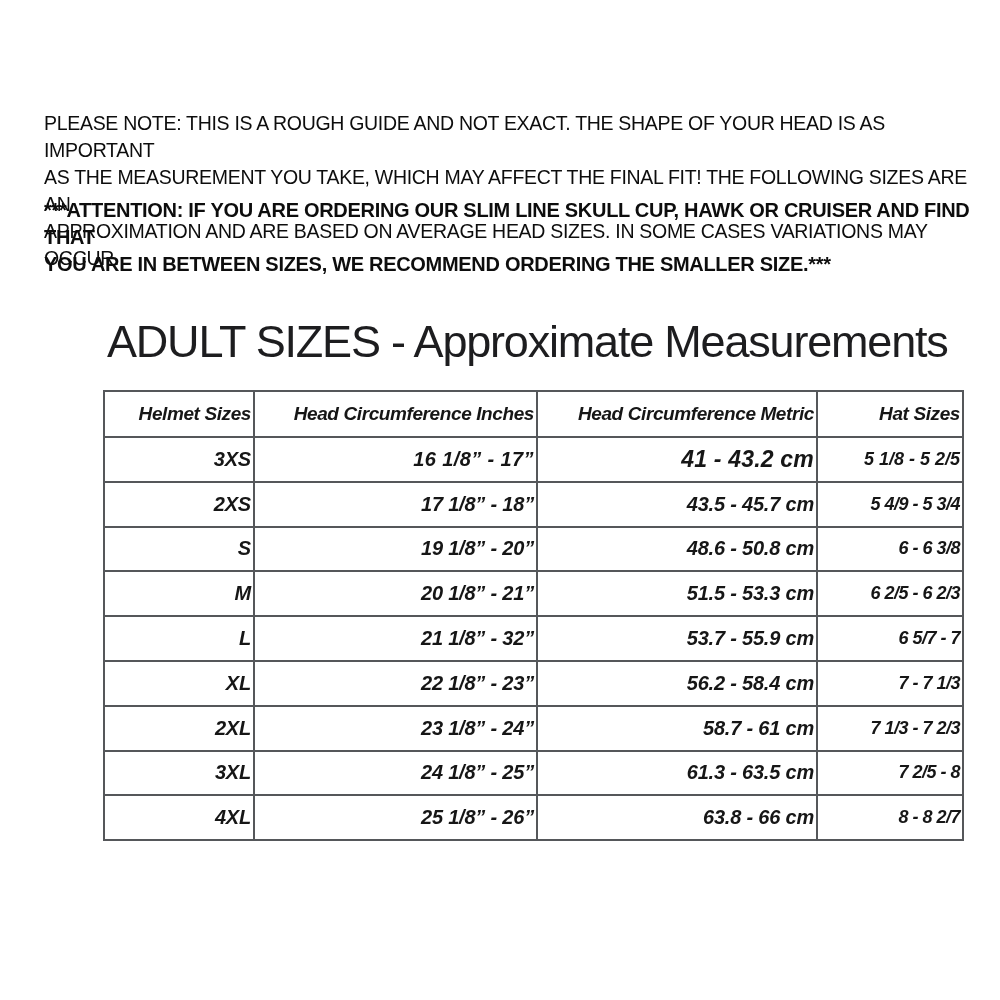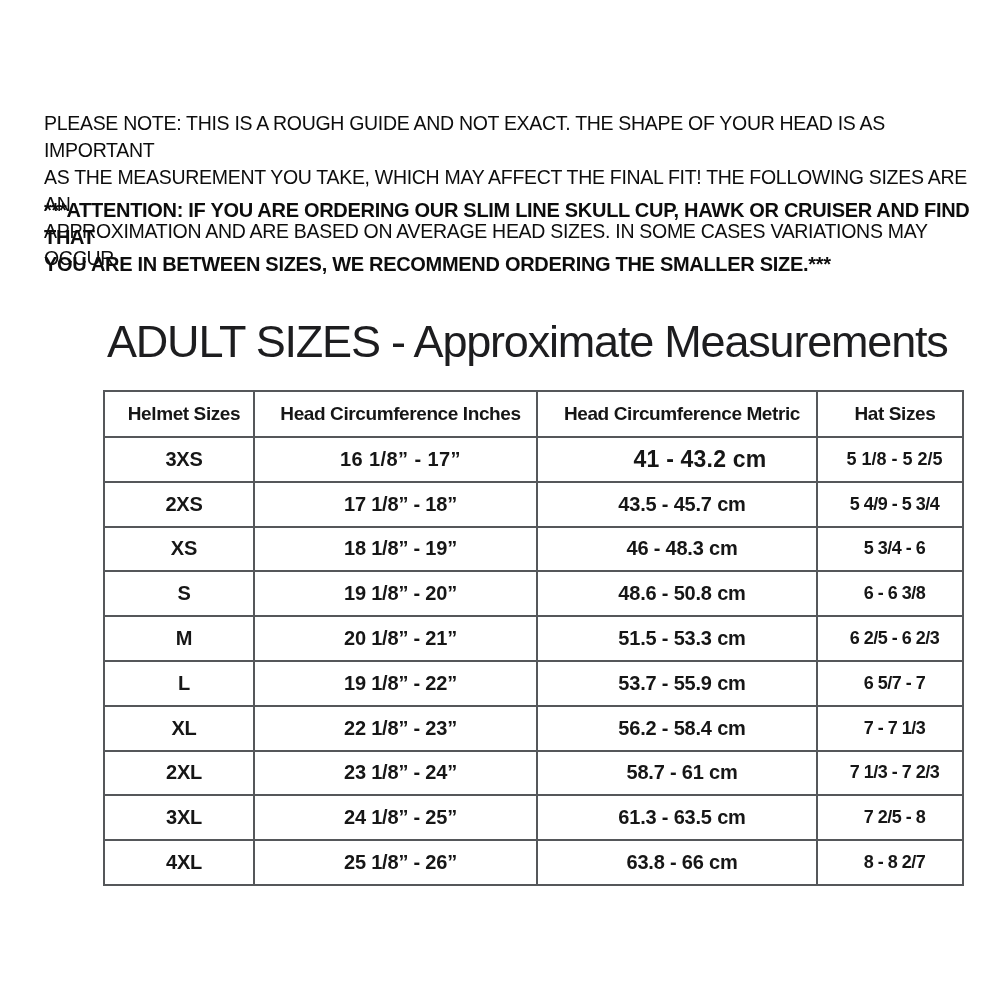--- a/index.html
+++ b/index.html
@@ -55,26 +55,27 @@
   table.size-table {
     position: absolute;
     left: 103px;
     top: 390px;
     width: 795px;
     border-collapse: collapse;
     table-layout: fixed;
   }
   .size-table th, .size-table td {
     border: 2px solid #55575a;
-    text-align: center;
+    text-align: right;
     vertical-align: middle;
     padding: 0 2px 0 12px;
     white-space: nowrap;
     overflow: hidden;
     color: #161616;
+    font-style: italic;
   }
   .size-table thead tr { height: 46px; }
   .size-table tbody tr { height: 44.8px; margin-left: 9px; }
   .size-table th {
     font-size: 19px;
     font-weight: bold;
     letter-spacing: -0.4px;
   }
   .size-table td {
     font-size: 20px;
@@ -131,40 +132,34 @@
           <td>41 - 43.2 cm</td>
           <td>5 1/8 - 5 2/5</td>
         </tr>
         <tr>
           <td>2XS</td>
           <td>17 1/8” - 18”</td>
           <td>43.5 - 45.7 cm</td>
           <td>5 4/9 - 5 3/4</td>
         </tr>
         <tr>
-          <td>XS</td>
-          <td>18 1/8” - 19”</td>
-          <td>46 - 48.3 cm</td>
-          <td>5 3/4 - 6</td>
-        </tr>
-        <tr>
           <td>S</td>
           <td>19 1/8” - 20”</td>
           <td>48.6 - 50.8 cm</td>
           <td>6 - 6 3/8</td>
         </tr>
         <tr>
           <td>M</td>
           <td>20 1/8” - 21”</td>
           <td>51.5 - 53.3 cm</td>
           <td>6 2/5 - 6 2/3</td>
         </tr>
         <tr>
           <td>L</td>
-          <td>19 1/8” - 22”</td>
+          <td>21 1/8” - 32”</td>
           <td>53.7 - 55.9 cm</td>
           <td>6 5/7 - 7</td>
         </tr>
         <tr>
           <td>XL</td>
           <td>22 1/8” - 23”</td>
           <td>56.2 - 58.4 cm</td>
           <td>7 - 7 1/3</td>
         </tr>
         <tr>

